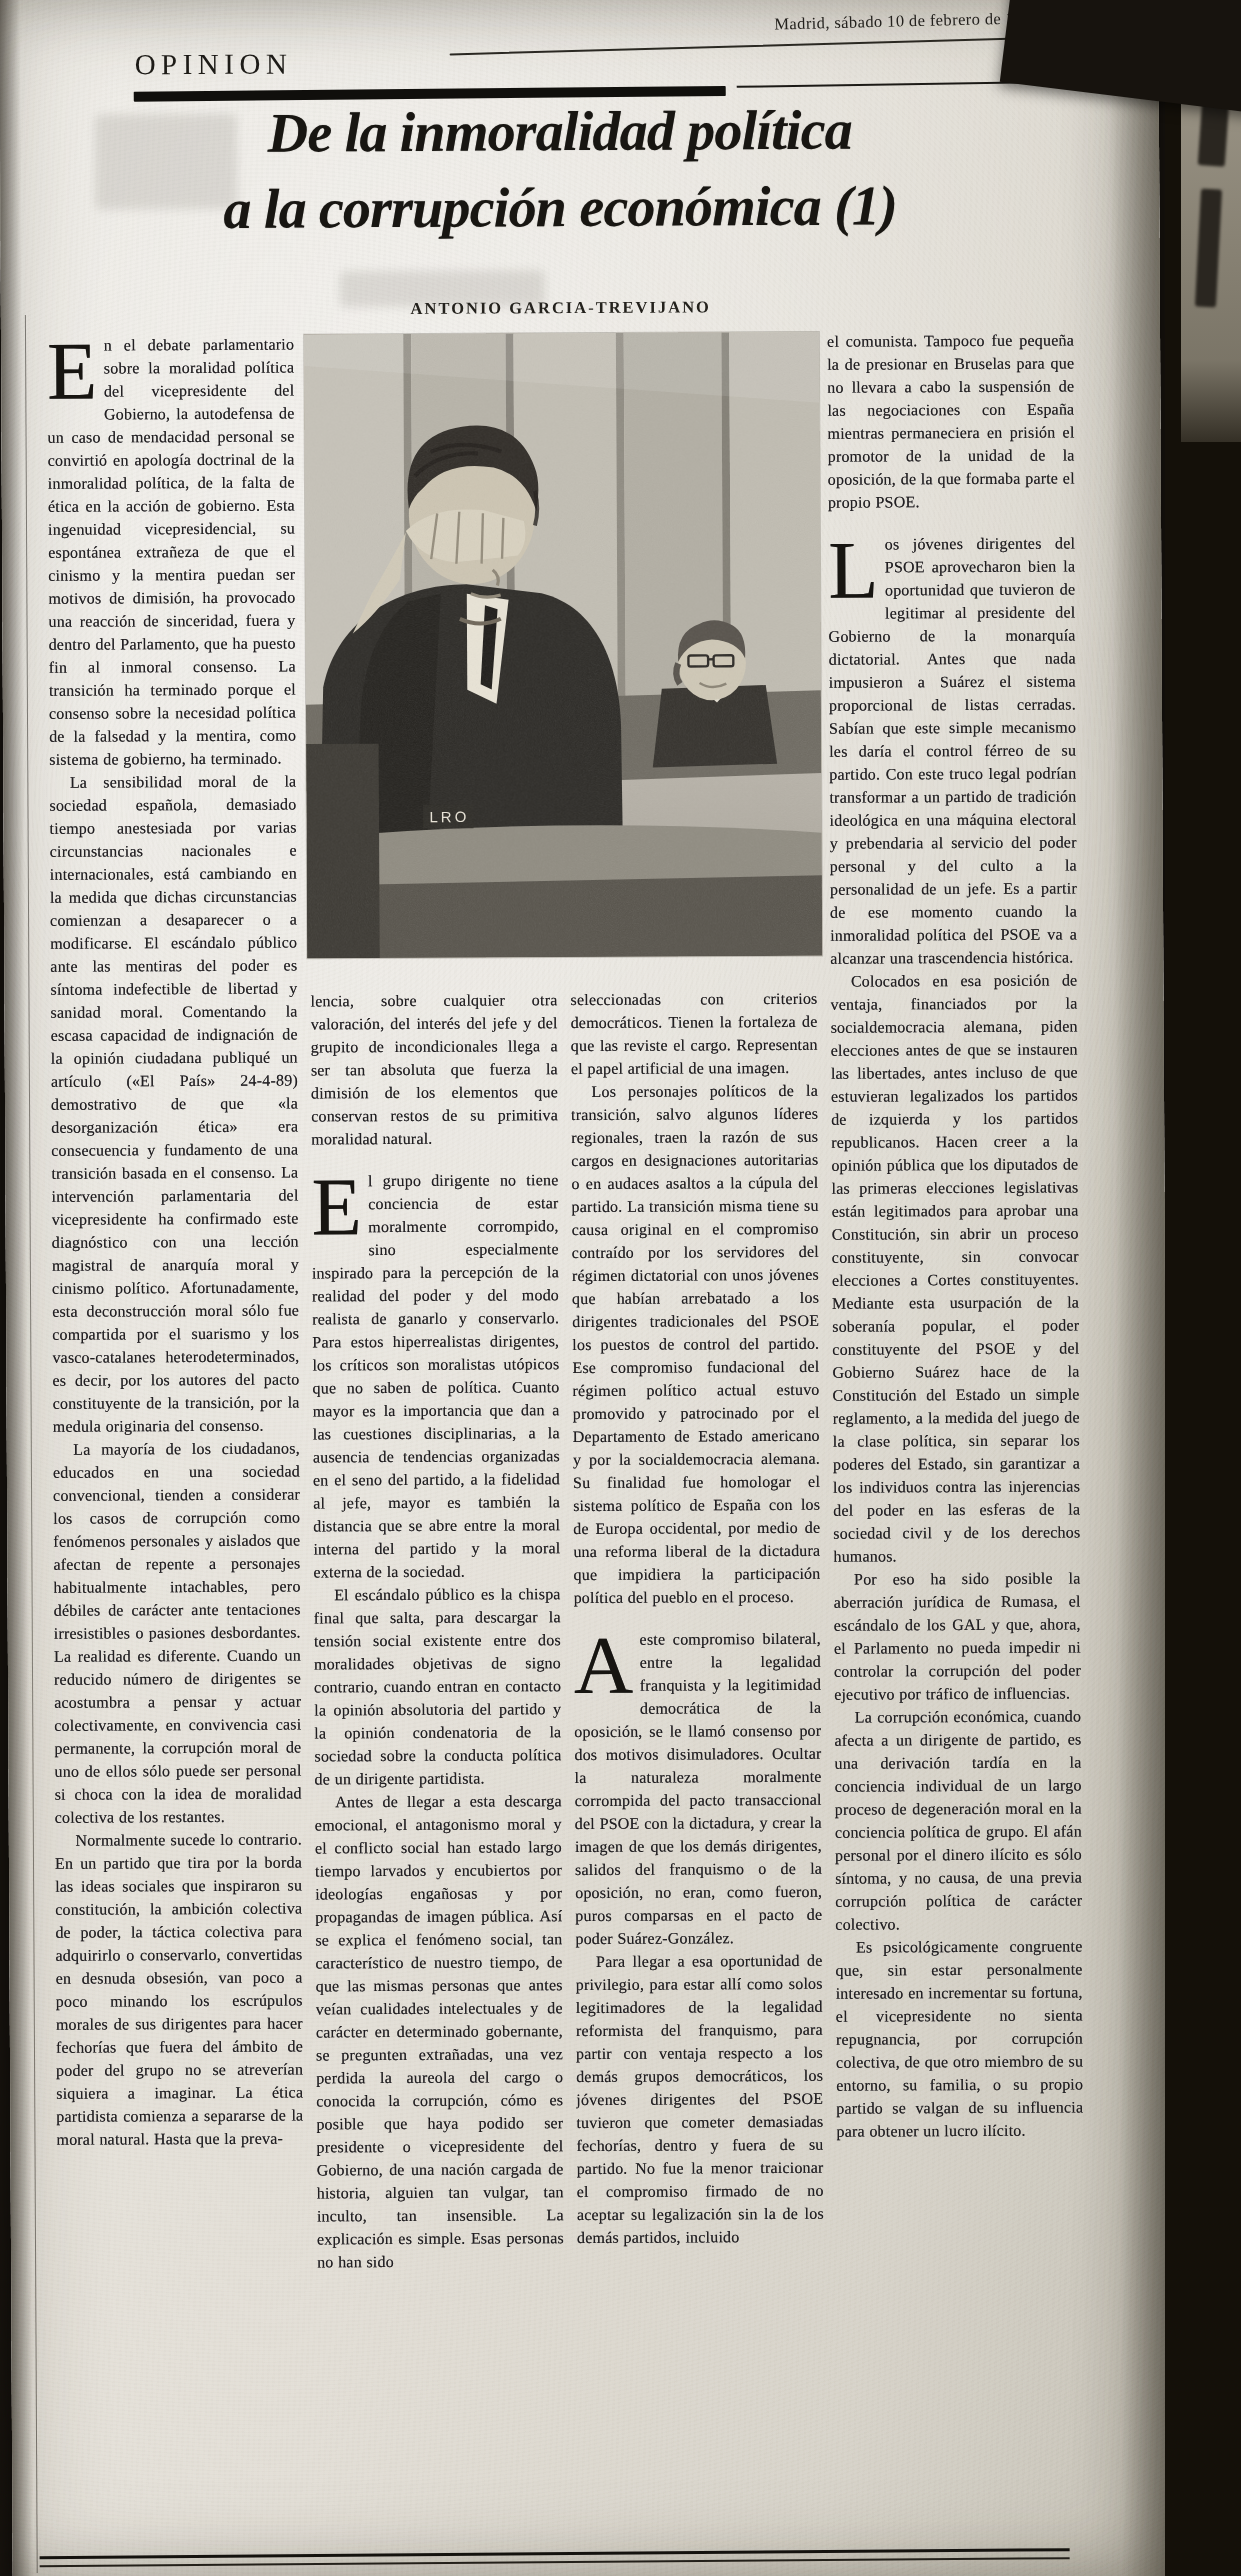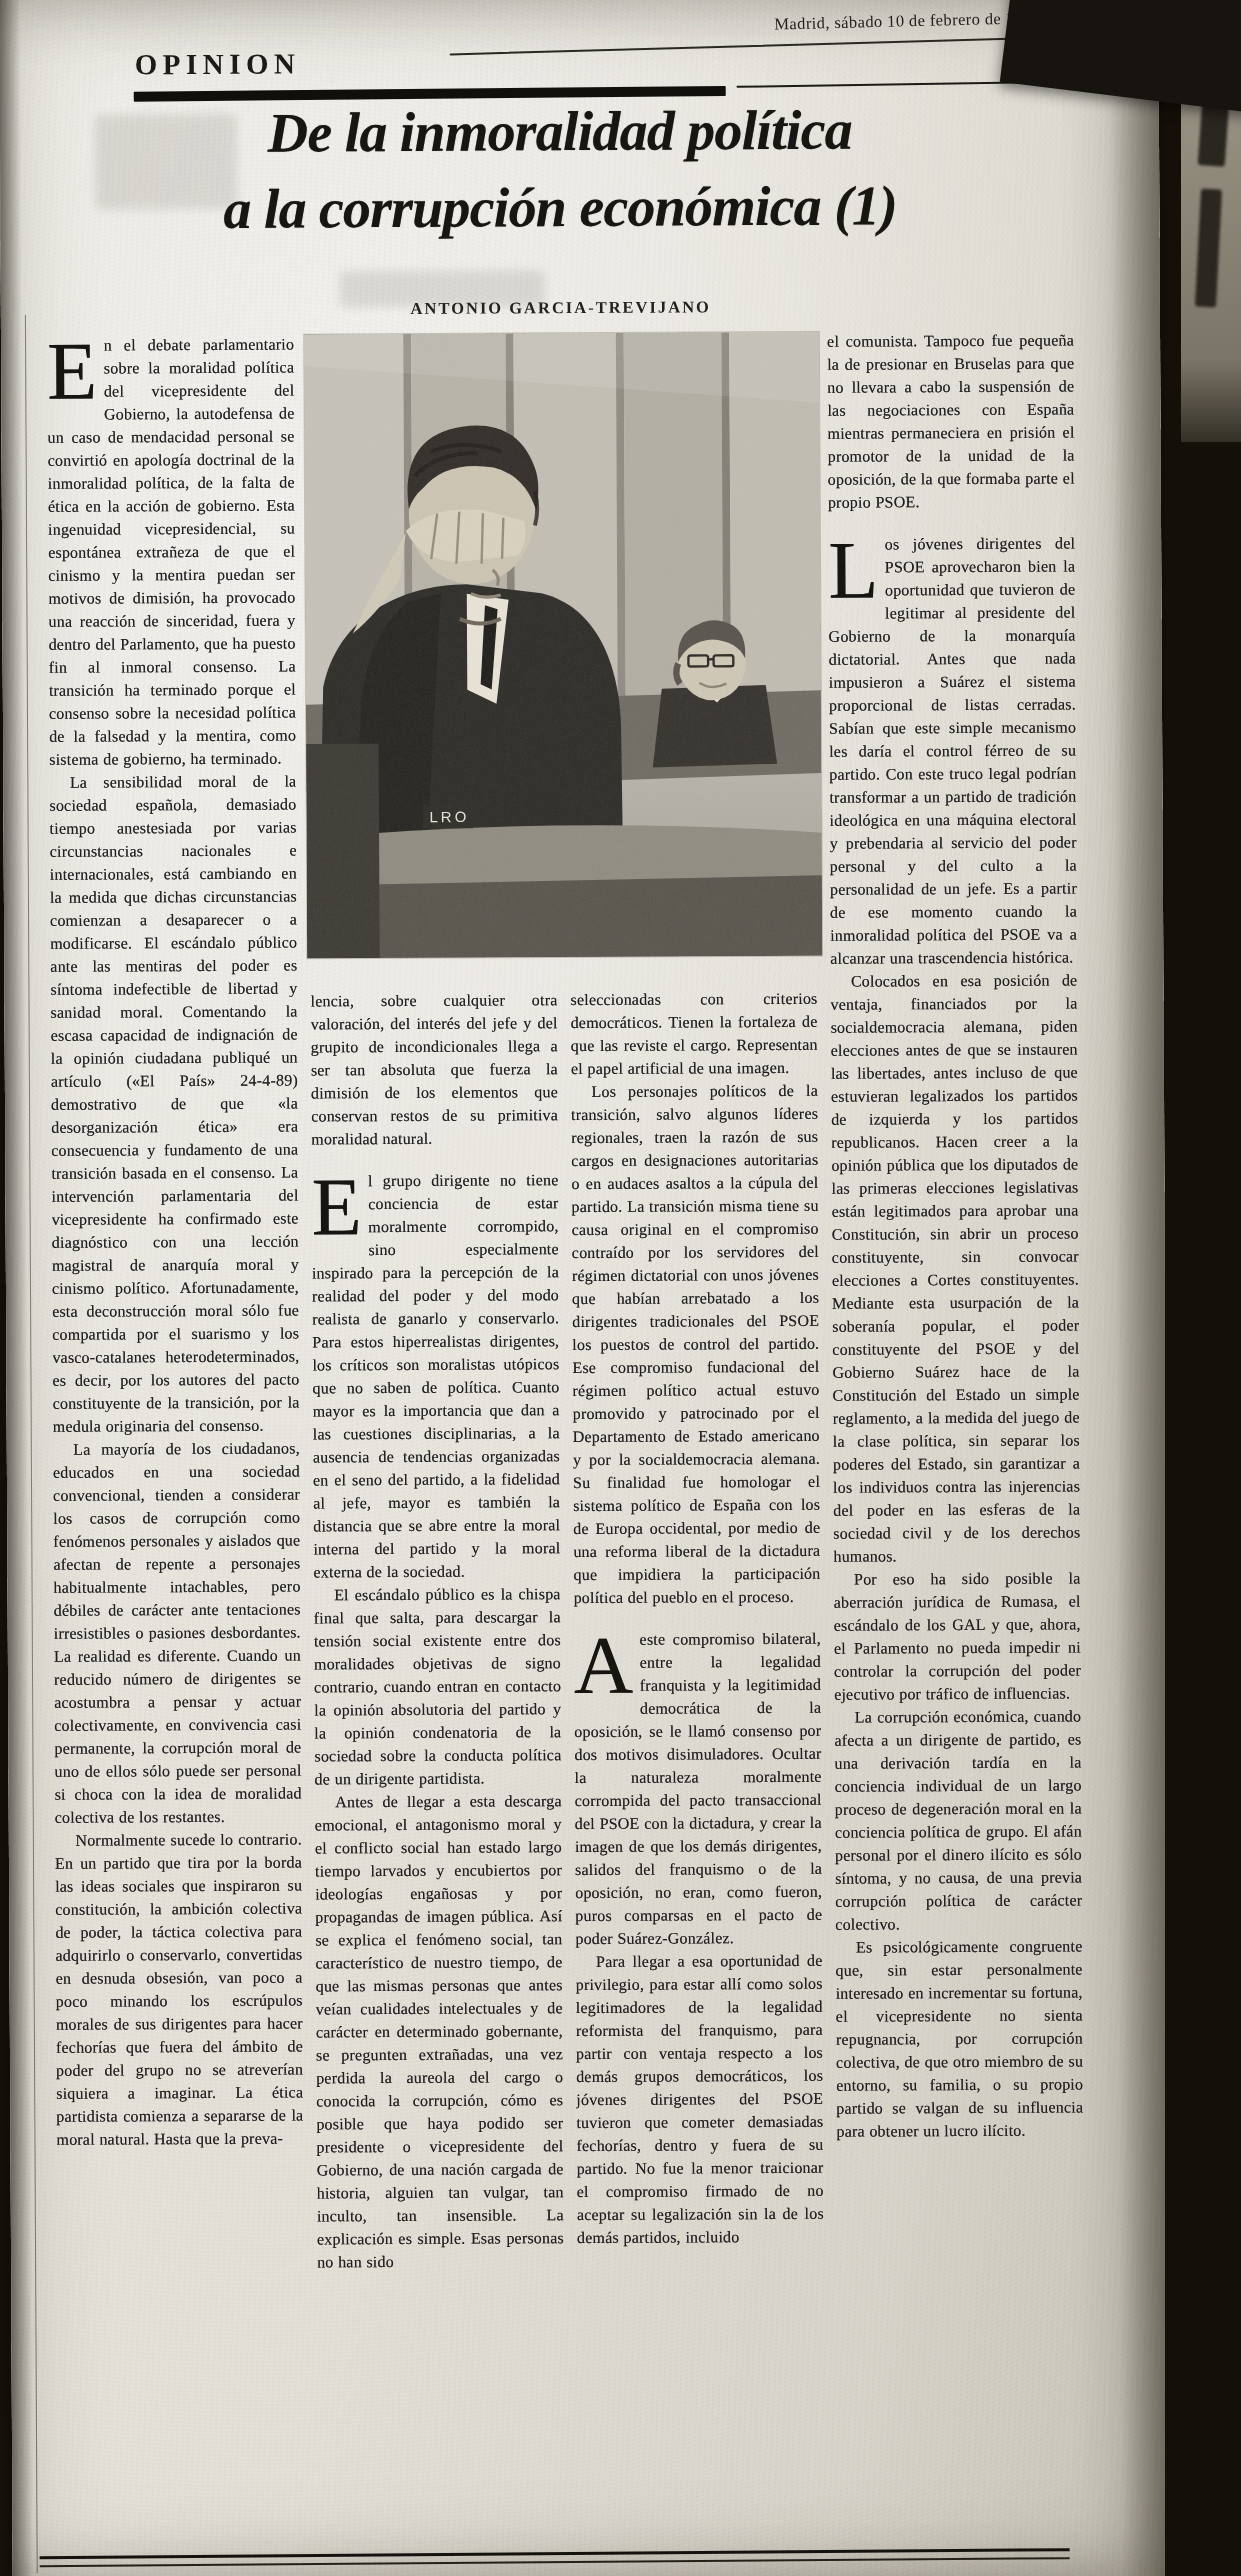--- a/index.html
+++ b/index.html
@@ -49,21 +49,21 @@
   
   .dateline{
     position:absolute;top:19px;right:118px;font-size:16.5px;color:#23211d;
     letter-spacing:0.4px;transform:rotate(-1.1deg);
   }
   .dateline-rule{
     position:absolute;top:52px;right:110px;width:599px;height:1.6px;background:#2a2822;
     transform:rotate(-1.3deg);border-radius:1.6px;
   }
   .section-label{
-    position:absolute;left:135px;top:52px;font-size:29px;font-weight:700;color:#1d1b17;
+    position:absolute;left:135px;top:52px;font-size:29px;font-weight:400;color:#1d1b17;
     letter-spacing:5.5px;
   }
   .section-bar{
     position:absolute;left:134px;top:94px;width:592px;height:9.5px;background:#100f0c;
     transform:rotate(-0.25deg);border-radius:0.8px;
   }
   .section-bar-thin{
     position:absolute;left:737px;top:91px;right:110px;height:2.4px;background:#1c1a16;
     transform:rotate(-0.6deg);
   }

